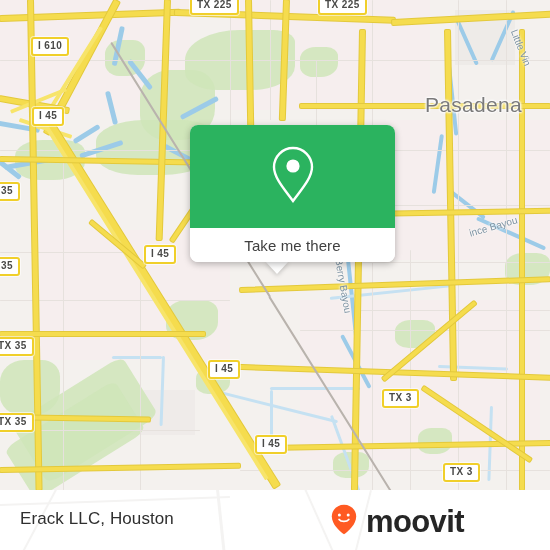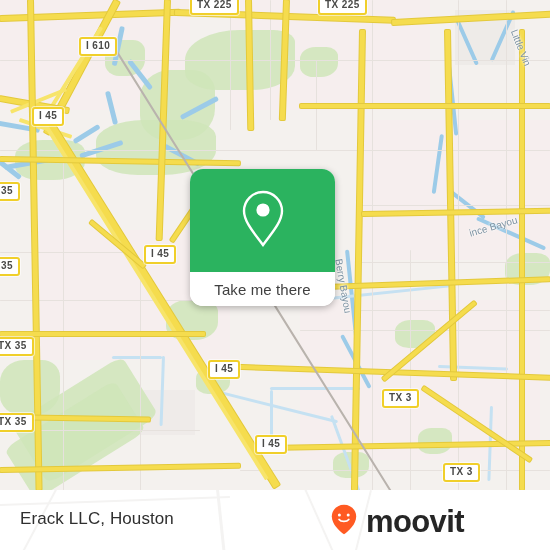--- a/index.html
+++ b/index.html
@@ -33,23 +33,23 @@
     letter-spacing:.4px;padding:2px 5px 3px;line-height:1;white-space:nowrap;
     box-shadow:0 0 0 1px rgba(255,255,255,.6);
   }
   .plabel{position:absolute;color:#6e6e6e;white-space:nowrap;}
   .citylabel{font-size:21px;color:#7a7a7a;letter-spacing:.3px;
              text-shadow:0 0 3px #fff,0 0 3px #fff,0 0 3px #fff,0 0 2px #fff;}
   .wlabel{position:absolute;color:#7d93a3;font-size:10px;white-space:nowrap;
           transform-origin:0 0;text-shadow:0 0 3px #fff,0 0 3px #fff;}
 
   
-  #card{position:absolute;left:190px;top:125px;width:145px;height:137px;
-        border-radius:13px;overflow:hidden;background:#fff;
-        box-shadow:0 2px 7px rgba(0,0,0,.28);margin-top:44px;}
+  #card{position:absolute;left:190px;top:125px;width:205px;height:137px;
+        border-radius:8px;overflow:hidden;background:#fff;
+        box-shadow:0 2px 7px rgba(0,0,0,.28);}
   #card-top{height:103px;background:#2bb35f;display:flex;align-items:center;justify-content:center;}
   #card-bottom{height:34px;background:#fff;display:flex;align-items:center;justify-content:center;}
   #card-label{font-size:15px;color:#404040;letter-spacing:.1px;}
   #card-tail{position:absolute;left:265px;top:261px;width:0;height:0;
              border-left:12px solid transparent;border-right:12px solid transparent;
              border-top:13px solid #ffffff;filter:drop-shadow(0 2px 2px rgba(0,0,0,.18));}
 
   
   #osm{position:absolute;left:0;top:467px;height:23px;
        background:rgba(255,255,255,.82);display:flex;align-items:center;
@@ -187,28 +187,29 @@
       <div class="rd mot" style="left:170px;top:240px;width:60px;height:4px;transform:rotate(-56deg);"></div>
       <div class="rd mot" style="left:92px;top:220px;width:70px;height:4px;transform:rotate(40deg);"></div>
     </div>
 
     <div class="layer">
       <div class="rd rail" style="left:112px;top:42px;width:300px;height:2px;transform:rotate(58deg);"></div>
       <div class="rd rail" style="left:270px;top:296px;width:230px;height:2px;transform:rotate(58deg);"></div>
     </div>
 
     <div class="layer">
+      <div class="plabel citylabel" style="left:425px;top:93px;">Pasadena</div>
 
       <div class="wlabel" style="left:519px;top:28px;transform:rotate(68deg);">Little Vin</div>
       <div class="wlabel" style="left:468px;top:228px;transform:rotate(-16deg);">ince Bayou</div>
       <div class="wlabel" style="left:344px;top:258px;transform:rotate(80deg);">Berry Bayou</div>
 
       <div class="shield" style="left:190px;top:-4px;">TX 225</div>
       <div class="shield" style="left:318px;top:-4px;">TX 225</div>
-      <div class="shield" style="left:31px;top:37px;margin-left:48px;">I 610</div>
+      <div class="shield" style="left:31px;top:37px;">I 610</div>
       <div class="shield" style="left:32px;top:107px;">I 45</div>
       <div class="shield" style="left:-6px;top:182px;">35</div>
       <div class="shield" style="left:-6px;top:257px;">35</div>
       <div class="shield" style="left:144px;top:245px;">I 45</div>
       <div class="shield" style="left:-9px;top:337px;">TX 35</div>
       <div class="shield" style="left:208px;top:360px;">I 45</div>
       <div class="shield" style="left:382px;top:389px;">TX 3</div>
       <div class="shield" style="left:-9px;top:413px;">TX 35</div>
       <div class="shield" style="left:255px;top:435px;">I 45</div>
       <div class="shield" style="left:443px;top:463px;">TX 3</div>

